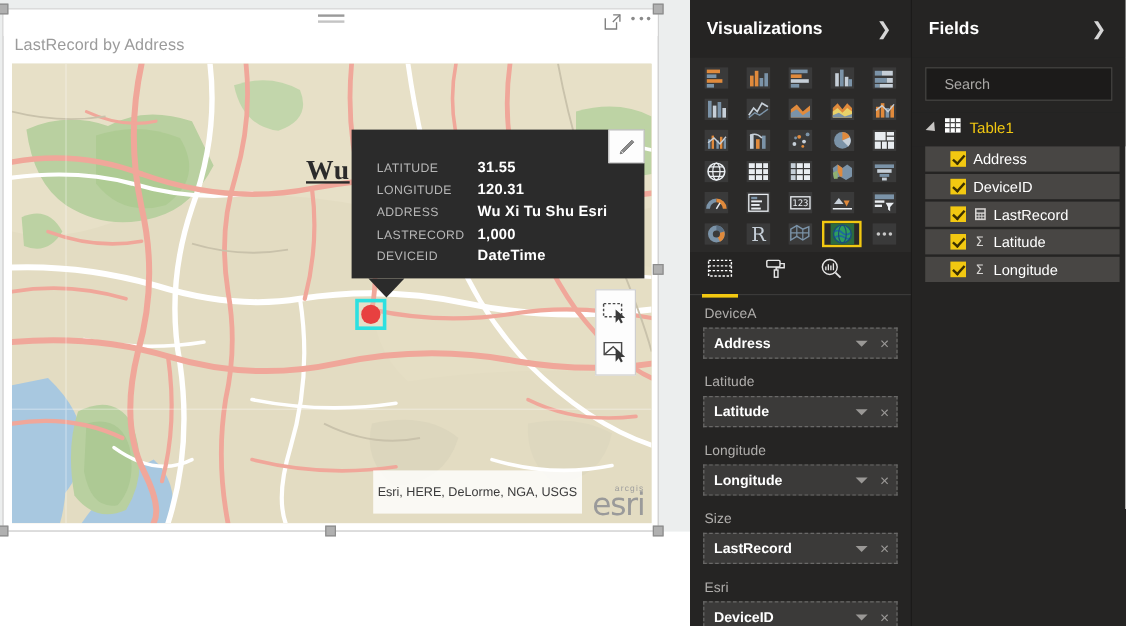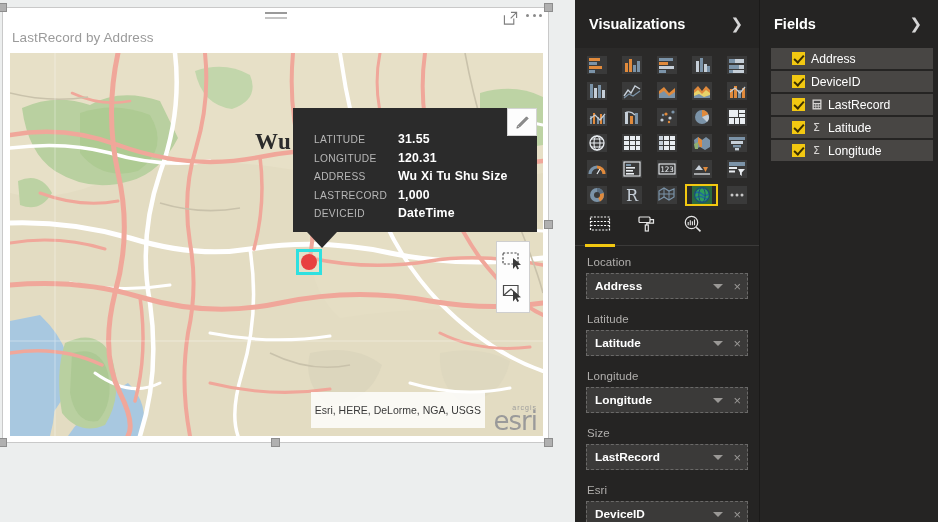--- a/index.html
+++ b/index.html
@@ -6,21 +6,21 @@
   html, body {
     width: 938px; height: 522px;
     font-family: "Liberation Sans", sans-serif;
     overflow: hidden;
     background: #ffffff;
   }
   #app { position: relative; width: 938px; height: 522px; }
 
   
   #canvas {
-    position: absolute; left: 0; top: 0; width: 575px; height: 522px;
+    position: absolute; left: 0; top: 0; width: 575px; height: 443px;
     background: #eceeee;
   }
 
   
   #visual {
     position: absolute; left: 2px; top: 7px; width: 547px; height: 436px;
     background: #ffffff;
     border: 1px solid #c9c9c9;
   }
   #visual-header {
@@ -56,20 +56,21 @@
     background: #e3dcc2;
   }
   .map-layer { position: absolute; left: 0; top: 0; width: 100%; height: 100%; }
 
   
   .city-label {
     position: absolute; left: 245px; top: 76px;
     font-size: 23px; font-weight: bold; color: #2b2b2b;
     font-family: "Liberation Serif", serif;
     letter-spacing: 0.5px;
+    text-decoration: underline;
   }
 
   
   .marker {
     position: absolute; left: 286px; top: 196px; width: 26px; height: 26px;
     border: 3px solid #2ee0e0; background: rgba(255,255,255,0.10);
   }
   .marker .dot {
     position: absolute; left: 2px; top: 2px; width: 16px; height: 16px;
     border-radius: 50%; background: #e84040;
@@ -337,21 +338,21 @@
               <div class="tt-row">
                 <span class="tt-key">LATITUDE</span>
                 <span class="tt-val">31.55</span>
               </div>
               <div class="tt-row">
                 <span class="tt-key">LONGITUDE</span>
                 <span class="tt-val">120.31</span>
               </div>
               <div class="tt-row">
                 <span class="tt-key">ADDRESS</span>
-                <span class="tt-val">Wu Xi Tu Shu Size</span>
+                <span class="tt-val">Wu Xi Tu Shu Esri</span>
               </div>
               <div class="tt-row">
                 <span class="tt-key">LASTRECORD</span>
                 <span class="tt-val">1,000</span>
               </div>
               <div class="tt-row">
                 <span class="tt-key">DEVICEID</span>
                 <span class="tt-val">DateTime</span>
               </div>
             </div>
@@ -700,21 +701,21 @@
       <span class="viz-tab">
         <svg width="20" height="18" viewBox="0 0 20 18">
           <circle cx="8.5" cy="7.5" r="6.2" fill="none" stroke="#e6e6e6" stroke-width="1.2"></circle>
           <path d="M5.2 10.2 V7 M7.3 10.2 V5.2 M9.4 10.2 V6.3 M11.5 10.2 V4.4" stroke="#e6e6e6" stroke-width="1.1"></path>
           <path d="M13.2 12.2 L17.5 16.4" stroke="#e6e6e6" stroke-width="1.6"></path>
         </svg>
       </span>
     </div>
 
     <div id="wells">
-        <div class="well-label">Location</div>
+        <div class="well-label">DeviceA</div>
         <div class="well-box">
           <span class="wname">Address</span>
           <span class="caret-d"></span>
           <span class="wclose">×</span>
         </div>
         <div class="well-label">Latitude</div>
         <div class="well-box">
           <span class="wname">Latitude</span>
           <span class="caret-d"></span>
           <span class="wclose">×</span>
@@ -739,21 +740,40 @@
         </div>
       </div>
   </div>
 
   <div id="fields-pane">
     <div class="pane-head">
       <span class="t">Fields</span>
       <span class="chev">❯</span>
     </div>
 
-
+    <div id="search-wrap">
+      <div id="search-box">
+        <svg width="13" height="13" viewBox="0 0 14 14">
+          <circle cx="5.8" cy="5.8" r="4.2" fill="none" stroke="#b9b7b5" stroke-width="1.3"></circle>
+          <path d="M9 9 L12.8 12.8" stroke="#b9b7b5" stroke-width="1.3"></path>
+        </svg>
+        <input type="text" placeholder="Search" style="">
+      </div>
+    </div>
+
+    <div id="table-row">
+      <span class="tri open"></span>
+      <span>
+        <svg width="14" height="13" viewBox="0 0 14 13">
+          <rect x="0.5" y="0.5" width="13" height="12" fill="#ffffff"></rect>
+          <path d="M0.5 4.2 H13.5 M0.5 8.4 H13.5 M4.8 0.5 V12.5 M9.2 0.5 V12.5" stroke="#4a4a4a" stroke-width="1"></path>
+        </svg>
+      </span>
+      <span class="tname">Table1</span>
+    </div>
 
     <div id="field-list">
         <div class="field-row">
           <span class="cbx on"></span>
           <span class="fname">Address</span>
         </div>
         <div class="field-row">
           <span class="cbx on"></span>
           <span class="fname">DeviceID</span>
         </div>

